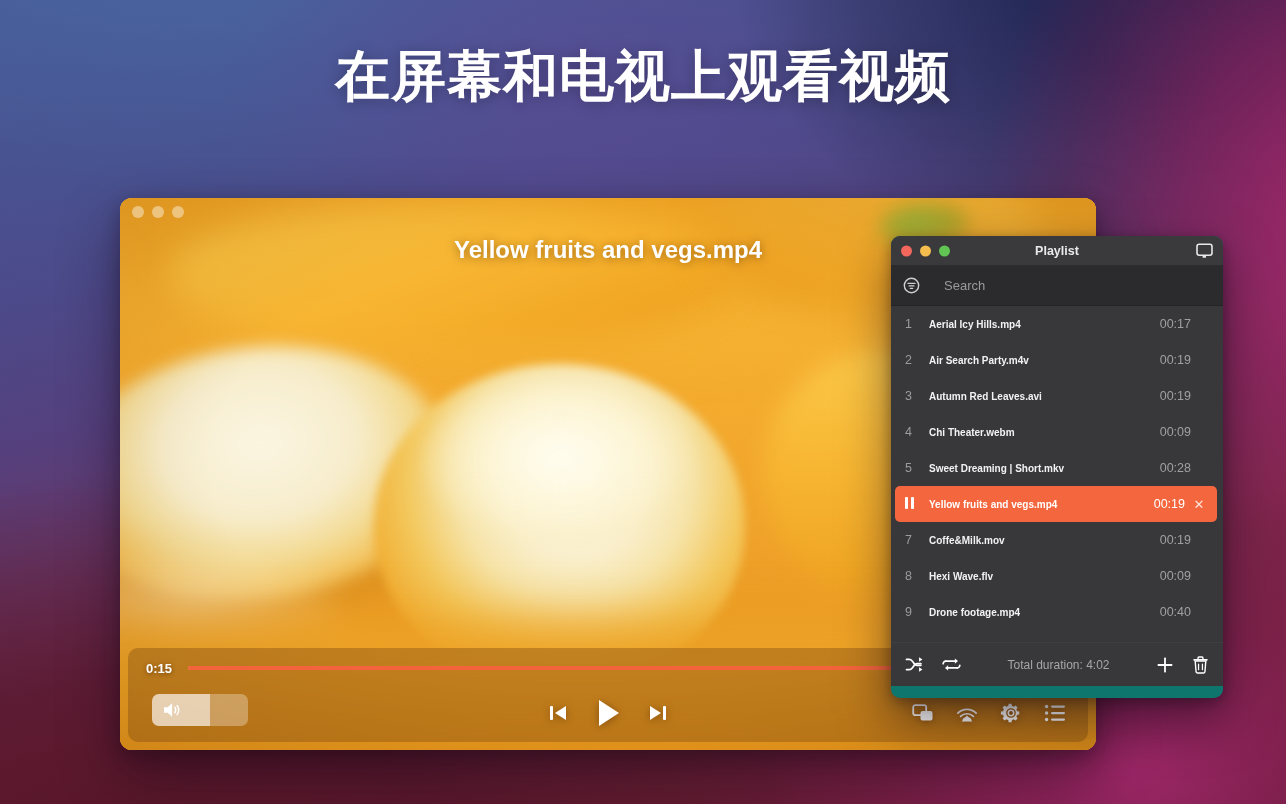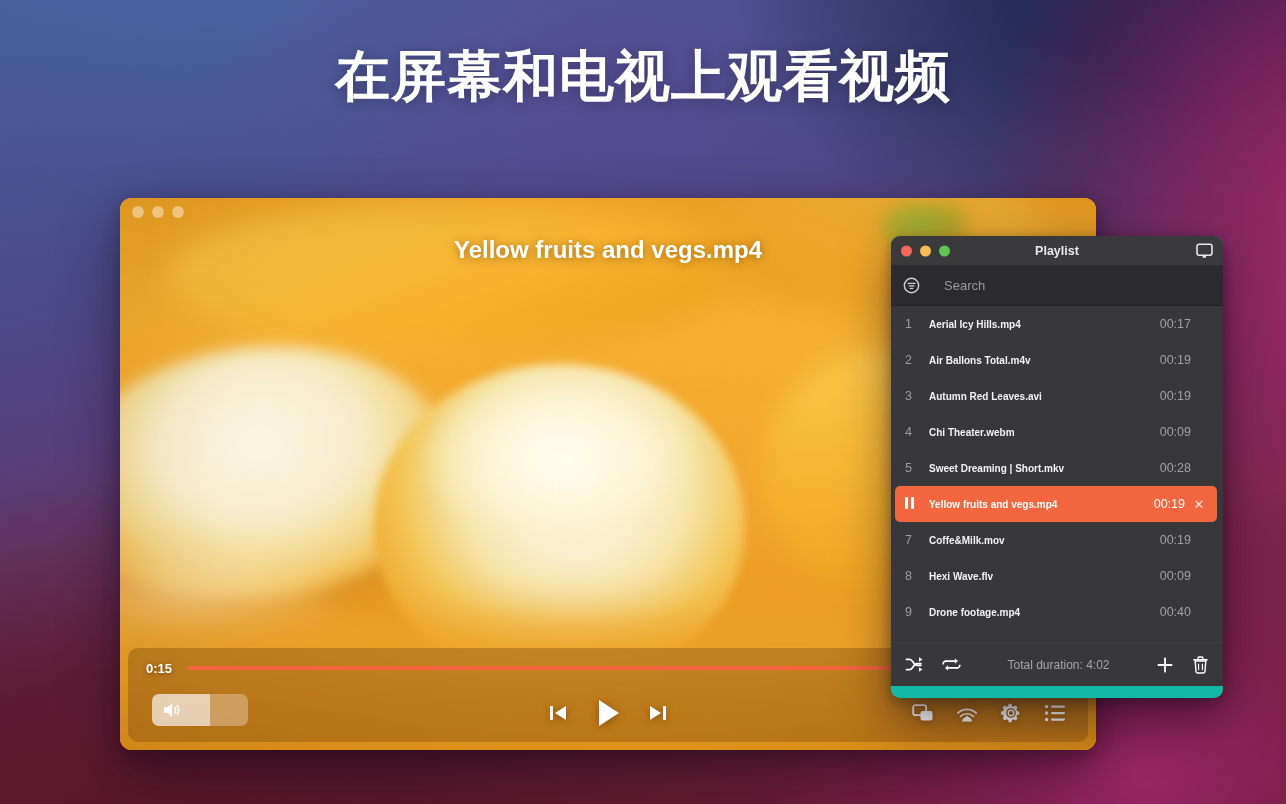--- a/index.html
+++ b/index.html
@@ -302,21 +302,21 @@
 
   
   #playlist-panel {
     position: absolute;
     left: 891px;
     top: 236px;
     width: 332px;
     height: 462px;
     border-radius: 9px;
     overflow: hidden;
-    background: #14b8a6;
+    background: #0f766e;
     box-shadow: 0 22px 50px rgba(15,5,20,0.50), 0 4px 14px rgba(15,5,20,0.34);
     z-index: 20;
     color: #fff;
   }
   #playlist-titlebar {
     position: relative;
     height: 30px;
     background: #3a3a3c;
     border-bottom: 1px solid #2c2c2e;
     display: flex; align-items: center;
@@ -585,21 +585,21 @@
 
     <div id="playlist-rows">
         <div class="prow">
           <span class="prow-index">1</span>
           <span class="prow-name">Aerial Icy Hills.mp4</span>
           <span class="prow-dur">00:17</span>
           <span class="prow-close">✕</span>
         </div>
         <div class="prow">
           <span class="prow-index">2</span>
-          <span class="prow-name">Air Ballons Total.m4v</span>
+          <span class="prow-name">Air Search Party.m4v</span>
           <span class="prow-dur">00:19</span>
           <span class="prow-close">✕</span>
         </div>
         <div class="prow">
           <span class="prow-index">3</span>
           <span class="prow-name">Autumn Red Leaves.avi</span>
           <span class="prow-dur">00:19</span>
           <span class="prow-close">✕</span>
         </div>
         <div class="prow">

